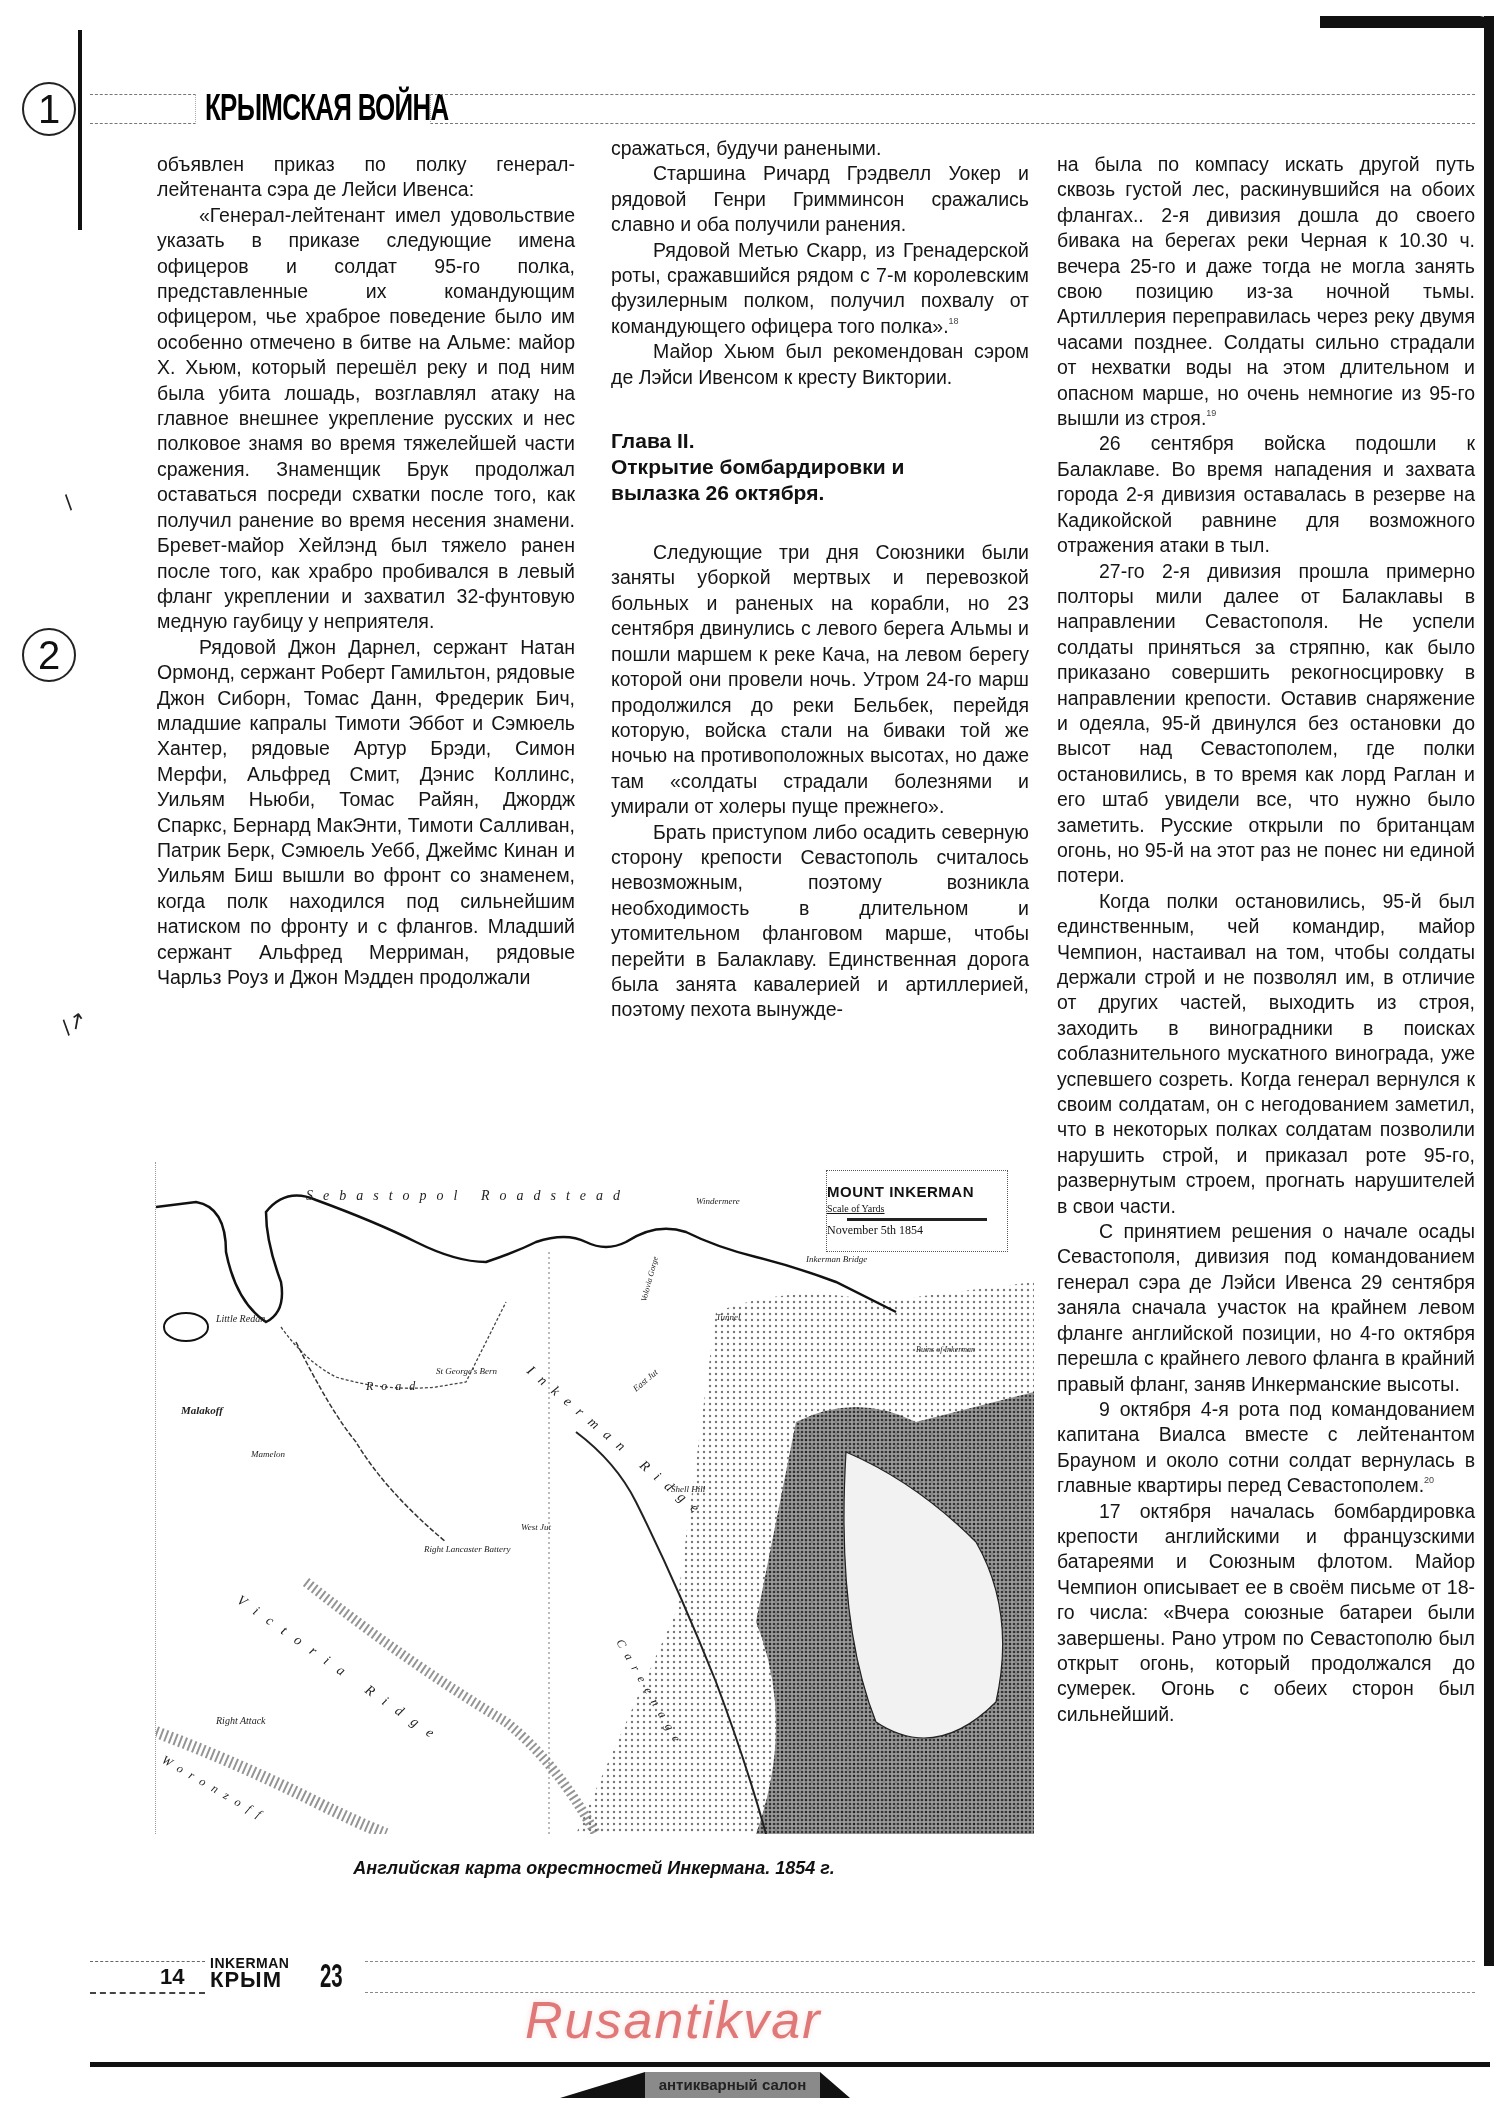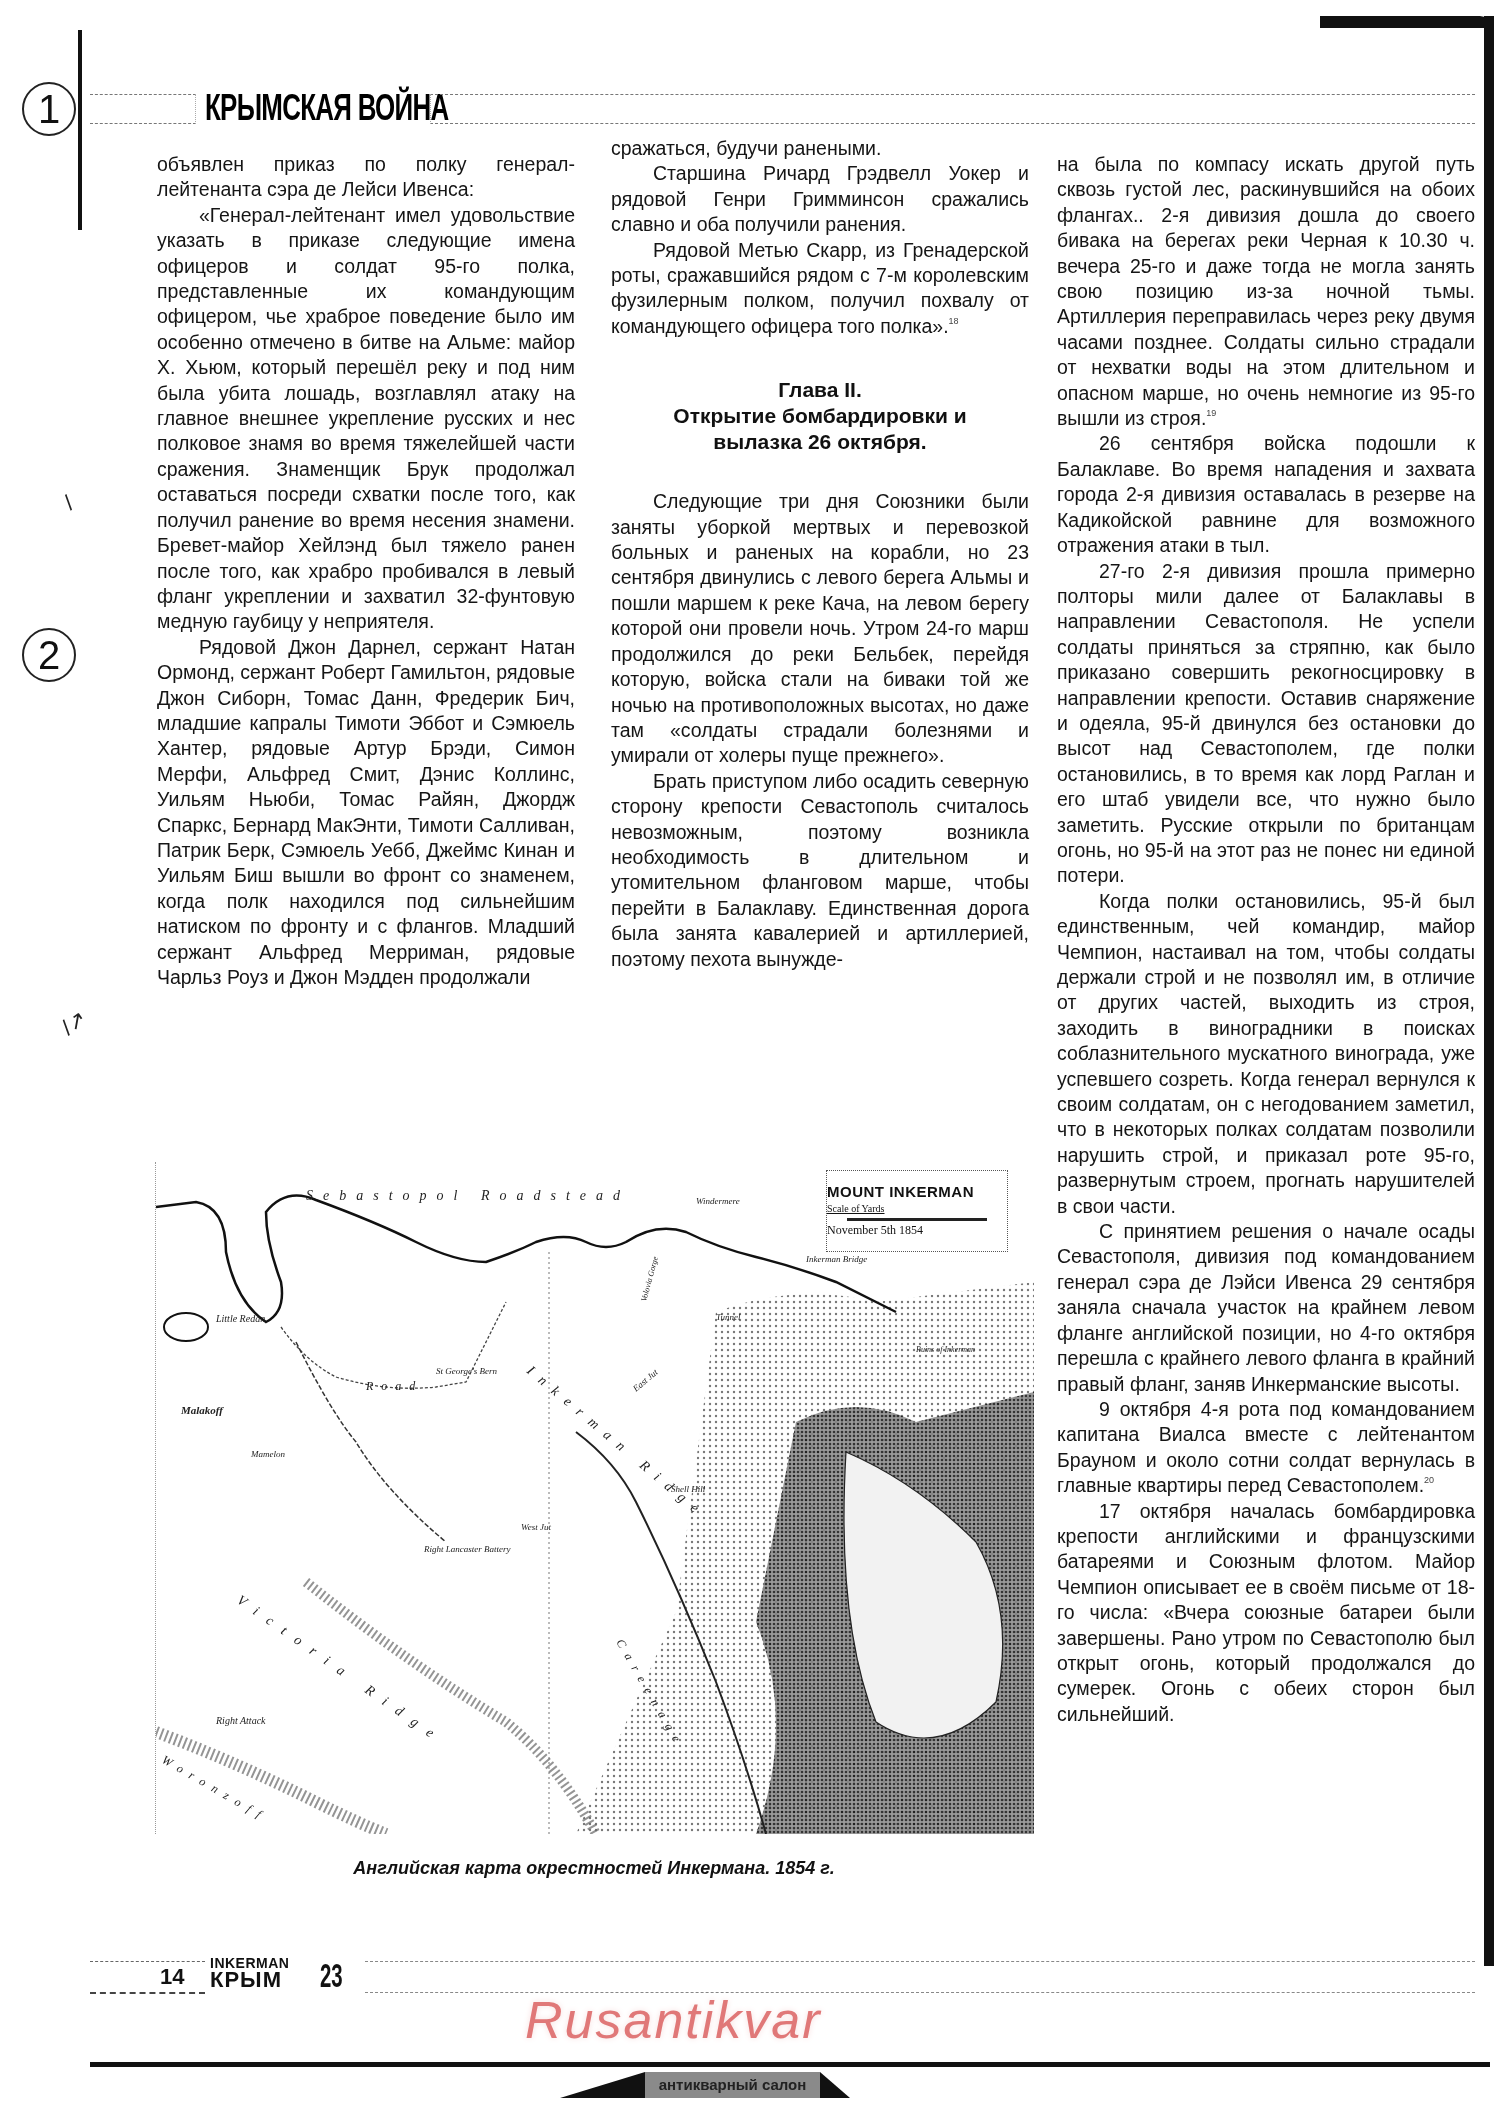--- a/index.html
+++ b/index.html
@@ -34,21 +34,21 @@
 
   
   .col { position: absolute; font-size: 19.5px; line-height: 25.4px; text-align: justify; color: #151515; }
   .col p { margin: 0; text-indent: 0; }
   .col p.ind { text-indent: 42px; }
   #col1 { left: 157px; top: 152px; width: 418px; }
   #col2 { left: 611px; top: 136px; width: 418px; }
   #col3 { left: 1057px; top: 152px; width: 418px; }
   sup { font-size: 9px; vertical-align: 9px; line-height: 0; color: #444; }
 
-  .chapter { text-align: center; font-weight: bold; font-size: 21px; line-height: 26px; margin: 38px 0 34px 0; color: #111; }
+  .chapter { text-align: left; font-weight: bold; font-size: 21px; line-height: 26px; margin: 38px 0 34px 0; color: #111; }
 
   
   .map { position: absolute; left: 155px; top: 1162px; width: 878px; height: 672px; background: #fff;
          border-left: 1px dotted #999; overflow: hidden; }
   .map svg { width: 100%; height: 100%; display: block; }
   .map-label { font-family: "Liberation Serif", serif; font-style: italic; fill: #222; }
   .map-title-box { position: absolute; left: 670px; top: 8px; width: 180px; height: 80px; background: #fff;
                    border: 1px dotted #555; }
   .map-title { font-family: "Liberation Sans", sans-serif; font-weight: bold; font-size: 15px; margin-top: 12px; letter-spacing: 0.5px; }
   .map-scale { font-family: "Liberation Serif", serif; font-size: 10px; text-decoration: underline; margin-top: 3px; }
@@ -99,20 +99,21 @@
 <div class="col" id="col1">
   <p>объявлен приказ по полку генерал-лейтенанта сэра де Лейси Ивенса:</p>
   <p class="ind">«Генерал-лейтенант имел удовольствие указать в приказе следующие имена офицеров и солдат 95-го полка, представленные их командующим офицером, чье храброе поведение было им особенно отмечено в битве на Альме: майор Х. Хьюм, который перешёл реку и под ним была убита лошадь, возглавлял атаку на главное внешнее укрепление русских и нес полковое знамя во время тяжелейшей части сражения. Знаменщик Брук продолжал оставаться посреди схватки после того, как получил ранение во время несения знамени. Бревет-майор Хейлэнд был тяжело ранен после того, как храбро пробивался в левый фланг укреплении и захватил 32-фунтовую медную гаубицу у неприятеля.</p>
   <p class="ind">Рядовой Джон Дарнел, сержант Натан Ормонд, сержант Роберт Гамильтон, рядовые Джон Сиборн, Томас Данн, Фредерик Бич, младшие капралы Тимоти Эббот и Сэмюель Хантер, рядовые Артур Брэди, Симон Мерфи, Альфред Смит, Дэнис Коллинс, Уильям Ньюби, Томас Райян, Джордж Спаркс, Бернард МакЭнти, Тимоти Салливан, Патрик Берк, Сэмюель Уебб, Джеймс Кинан и Уильям Биш вышли во фронт со знаменем, когда полк находился под сильнейшим натиском по фронту и с флангов. Младший сержант Альфред Мерриман, рядовые Чарльз Роуз и Джон Мэдден продолжали</p>
 </div>
 
 <div class="col" id="col2">
   <p>сражаться, будучи ранеными.</p>
   <p class="ind">Старшина Ричард Грэдвелл Уокер и рядовой Генри Гримминсон сражались славно и оба получили ранения.</p>
   <p class="ind"><span>Рядовой Метью Скарр, из Гренадерской роты, сражавшийся рядом с 7-м королевским фузилерным полком, получил похвалу от командующего офицера того полка».</span><sup>18</sup></p>
+  <p class="ind">Майор Хьюм был рекомендован сэром де Лэйси Ивенсом к кресту Виктории.</p>
   <div class="chapter">
     <div>Глава II.</div>
     <div>Открытие бомбардировки и</div>
     <div>вылазка 26 октября.</div>
   </div>
   <p class="ind">Следующие три дня Союзники были заняты уборкой мертвых и перевозкой больных и раненых на корабли, но 23 сентября двинулись с левого берега Альмы и пошли маршем к реке Кача, на левом берегу которой они провели ночь. Утром 24-го марш продолжился до реки Бельбек, перейдя которую, войска стали на биваки той же ночью на противоположных высотах, но даже там «солдаты страдали болезнями и умирали от холеры пуще прежнего».</p>
   <p class="ind">Брать приступом либо осадить северную сторону крепости Севастополь считалось невозможным, поэтому возникла необходимость в длительном и утомительном фланговом марше, чтобы перейти в Балаклаву. Единственная дорога была занята кавалерией и артиллерией, поэтому пехота вынужде-</p>
 </div>
 
 <div class="col" id="col3">

